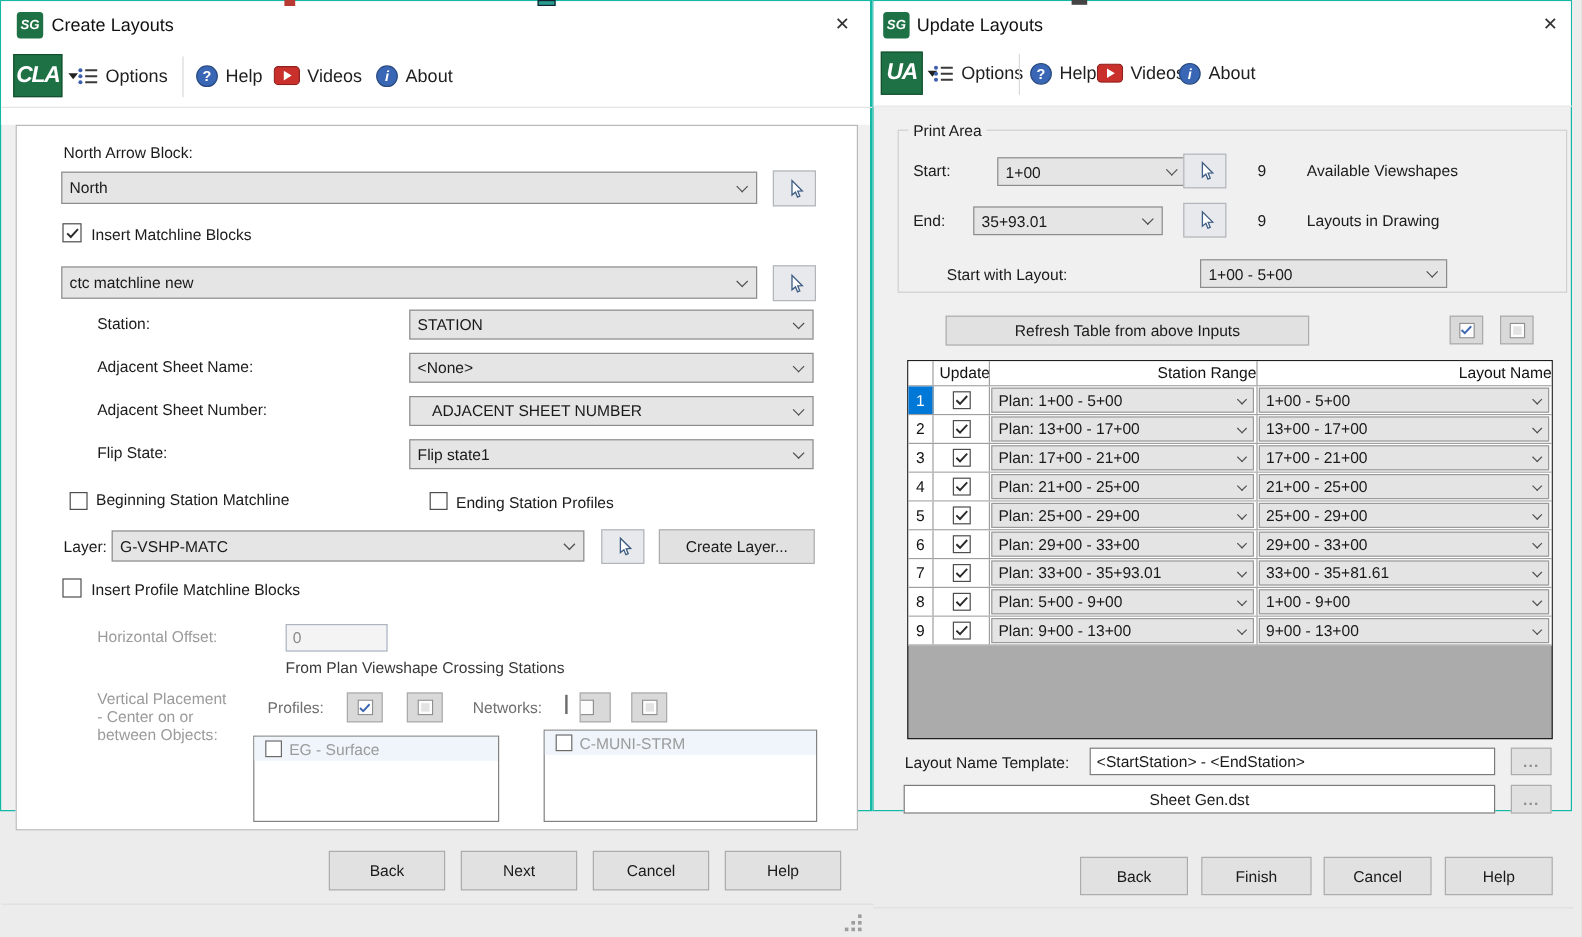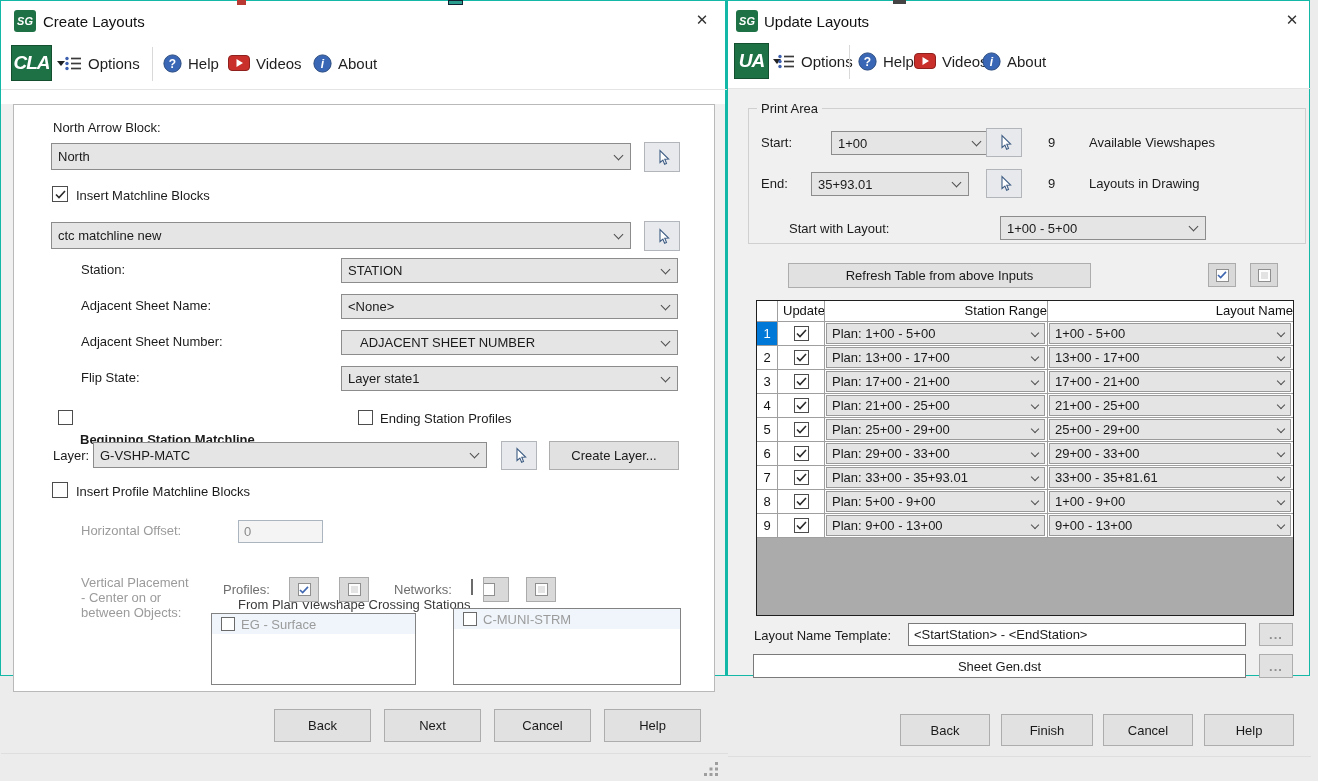--- a/index.html
+++ b/index.html
@@ -189,47 +189,47 @@
       <span class="ct">&lt;None&gt;</span>
         <i class="chev"></i>
     </div>
     <div class="lbl" style="left:80px;top:333px;">Adjacent Sheet Number:</div>
     <div class="combo" style="left:340px;top:329px;width:337px;height:25px;padding-left:18px;">
       <span class="ct">ADJACENT SHEET NUMBER</span>
         <i class="chev"></i>
     </div>
     <div class="lbl" style="left:80px;top:369px;">Flip State:</div>
     <div class="combo" style="left:340px;top:365px;width:337px;height:25px;">
-      <span class="ct">Layer state1</span>
+      <span class="ct">Flip state1</span>
         <i class="chev"></i>
     </div>
 
     <span class="cb" style="position:absolute;left:57px;top:409px;width:15px;height:15px;"></span>
-    <div class="lbl" style="left:79px;top:431px;font-weight:bold;">Beginning Station Matchline</div>
+    <div class="lbl" style="left:79px;top:408px;">Beginning Station Matchline</div>
     <span class="cb" style="position:absolute;left:357px;top:409px;width:15px;height:15px;"></span>
     <div class="lbl" style="left:379px;top:410px;">Ending Station Profiles</div>
 
     <div class="lbl" style="left:52px;top:447px;">Layer:</div>
     <div class="combo" style="left:92px;top:441px;width:394px;height:26px;">
       <span class="ct">G-VSHP-MATC</span>
         <i class="chev"></i>
     </div>
     <div class="ptr" style="left:500px;top:440px;width:36px;height:29px;">
       <svg width="17" height="17" viewBox="0 0 17 17">
           <path d="M6 1.5 L6 13.5 L8.9 11.1 L10.6 15.2 L12.5 14.4 L10.8 10.3 L14.6 10.1 Z" fill="#fff" stroke="#3f5d84" stroke-width="1.1"></path>
         </svg>
     </div>
     <div class="btn" style="left:548px;top:440px;width:130px;height:29px;">Create Layer...</div>
 
     <span class="cb" style="position:absolute;left:51px;top:481px;"></span>
     <div class="lbl" style="left:75px;top:483px;">Insert Profile Matchline Blocks</div>
 
     <div class="lbl dim" style="left:80px;top:522px;">Horizontal Offset:</div>
     <input class="input dim" style="left: 237px; top: 519px; width: 85px; height: 23px;" readonly="" value="0">
-    <div class="lbl note" style="left:237px;top:548px;margin-top:48px;">From Plan Viewshape Crossing Stations</div>
+    <div class="lbl note" style="left:237px;top:548px;">From Plan Viewshape Crossing Stations</div>
 
     <div class="lbl dim wrap" style="left:80px;top:574px;width:112px;">Vertical Placement - Center on or between Objects:</div>
 
     <div class="lbl mid" style="left:222px;top:581px;">Profiles:</div>
     <div class="tgl" style="left:288px;top:576px;width:30px;height:25px;">
       <span class="ibx">
           <svg width="10" height="8" viewBox="0 0 11 9">
             <polyline points="1,4.5 4,7.5 10,1" fill="none" stroke="#3f67b1" stroke-width="1.8"></polyline>
           </svg>
         </span>

